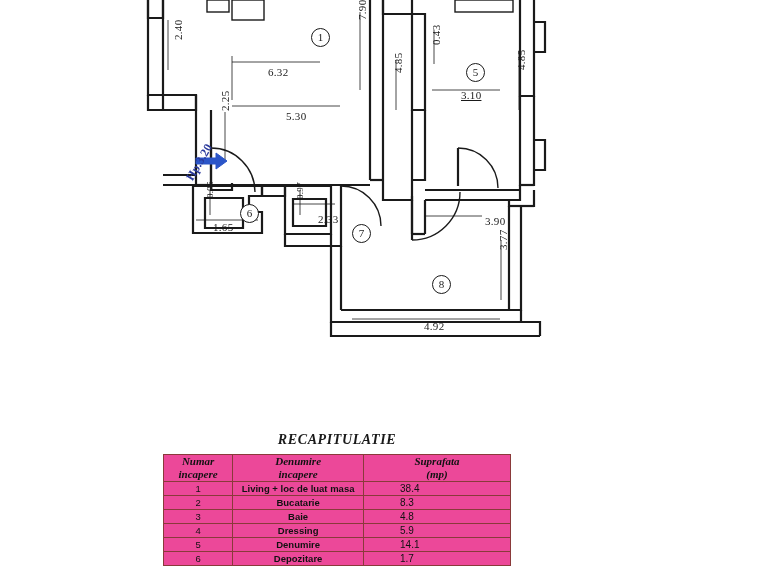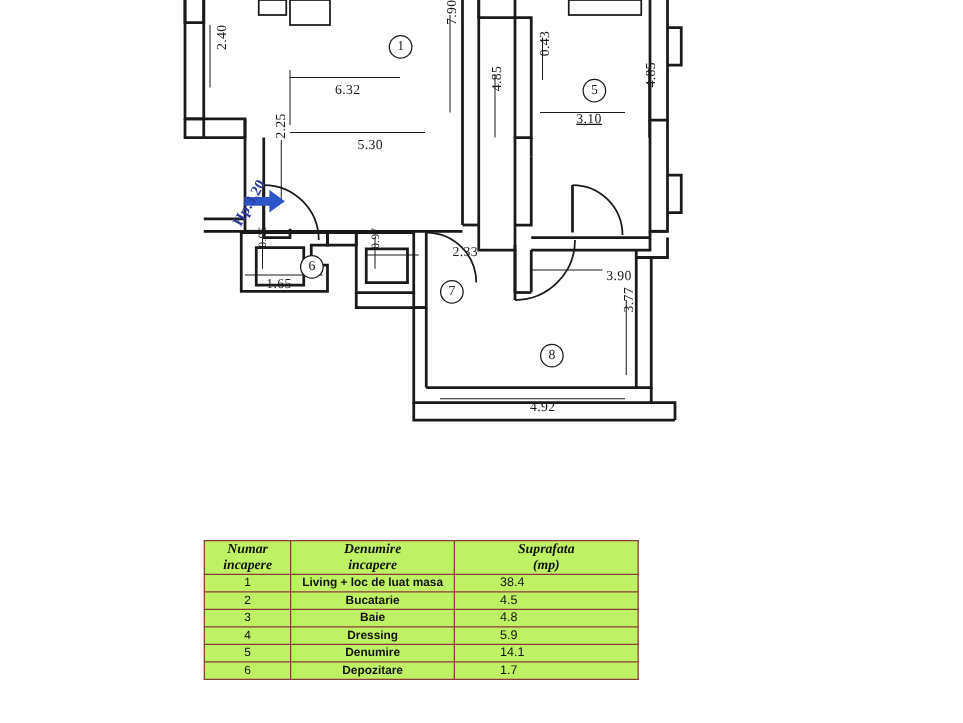--- a/index.html
+++ b/index.html
@@ -77,21 +77,21 @@
     font-style: italic;
     font-weight: bold;
     font-size: 14px;
     color: #1a1a1a;
     letter-spacing: 0.6px;
     margin-bottom: 6px;
   }
   table.recap {
     border-collapse: collapse;
     width: 348px;
-    background: #bef264;
+    background: #ec4899;
   }
   table.recap th,
   table.recap td {
     border: 1px solid #8a3a3a;
     color: #111111;
     padding: 0;
     height: 13px;
     font-size: 10px;
   }
   table.recap th {
@@ -239,35 +239,36 @@
     <div class="dim" style="left:286px; top:110px;">5.30</div>
     <div class="dim v" style="left:219px; top:111px;">2.25</div>
     <div class="dim v" style="left:356px; top:20px;">7.90</div>
     <div class="dim v" style="left:392px; top:73px;">4.85</div>
     <div class="dim v" style="left:430px; top:45px;">0.43</div>
     <div class="dim" style="left:461px; top:89px;text-decoration:underline;">3.10</div>
     <div class="dim v" style="left:515px; top:70px;">4.85</div>
     <div class="dim v" style="left:205px; top:198px; font-size:9px;">0.95</div>
     <div class="dim" style="left:213px; top:221px;">1.65</div>
     <div class="dim v" style="left:295px; top:199px; font-size:9px;">0.97</div>
-    <div class="dim" style="left:318px; top:196px;margin-left:44px;">2.33</div>
+    <div class="dim" style="left:318px; top:213px;">2.33</div>
     <div class="dim" style="left:449px; top:215px;margin-left:36px;">3.90</div>
     <div class="dim v" style="left:497px; top:250px;">3.77</div>
     <div class="dim" style="left:424px; top:320px;">4.92</div>
 
     <div class="bubble" style="left:311px; top:28px;">1</div>
     <div class="bubble" style="left:466px; top:63px;">5</div>
     <div class="bubble" style="left:240px; top:204px;">6</div>
     <div class="bubble" style="left:352px; top:224px;">7</div>
     <div class="bubble" style="left:432px; top:275px;">8</div>
 
     <div class="entry-label" style="left:183px; top:176px;">Hp.3.20</div>
   </div>
 
   <div id="table-wrap">
+    <div id="table-title">RECAPITULATIE</div>
     <table class="recap">
       <thead>
         <tr>
           <th>
             <span class="th2">Numar</span>
             <span class="th2">incapere</span>
           </th>
           <th>
             <span class="th2">Denumire</span>
             <span class="th2">incapere</span>
@@ -280,21 +281,21 @@
       </thead>
       <tbody>
         <tr>
           <td class="num">1</td>
           <td class="name">Living + loc de luat masa</td>
           <td class="area">38.4</td>
         </tr>
         <tr>
           <td class="num">2</td>
           <td class="name">Bucatarie</td>
-          <td class="area">4.5</td>
+          <td class="area">8.3</td>
         </tr>
         <tr>
           <td class="num">3</td>
           <td class="name">Baie</td>
           <td class="area">4.8</td>
         </tr>
         <tr>
           <td class="num">4</td>
           <td class="name">Dressing</td>
           <td class="area">5.9</td>

